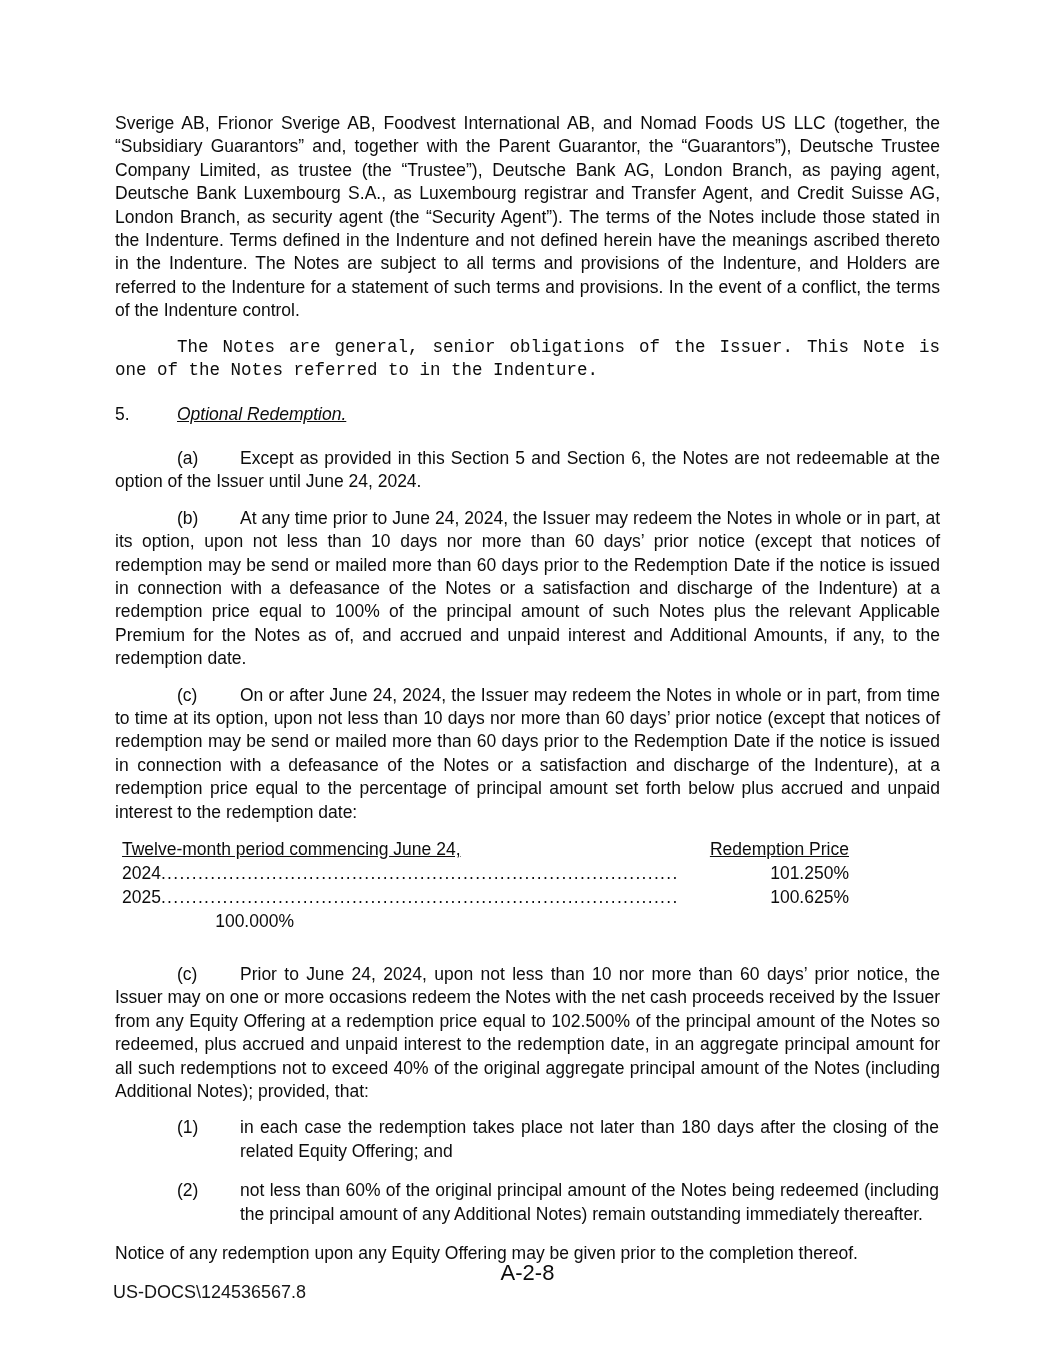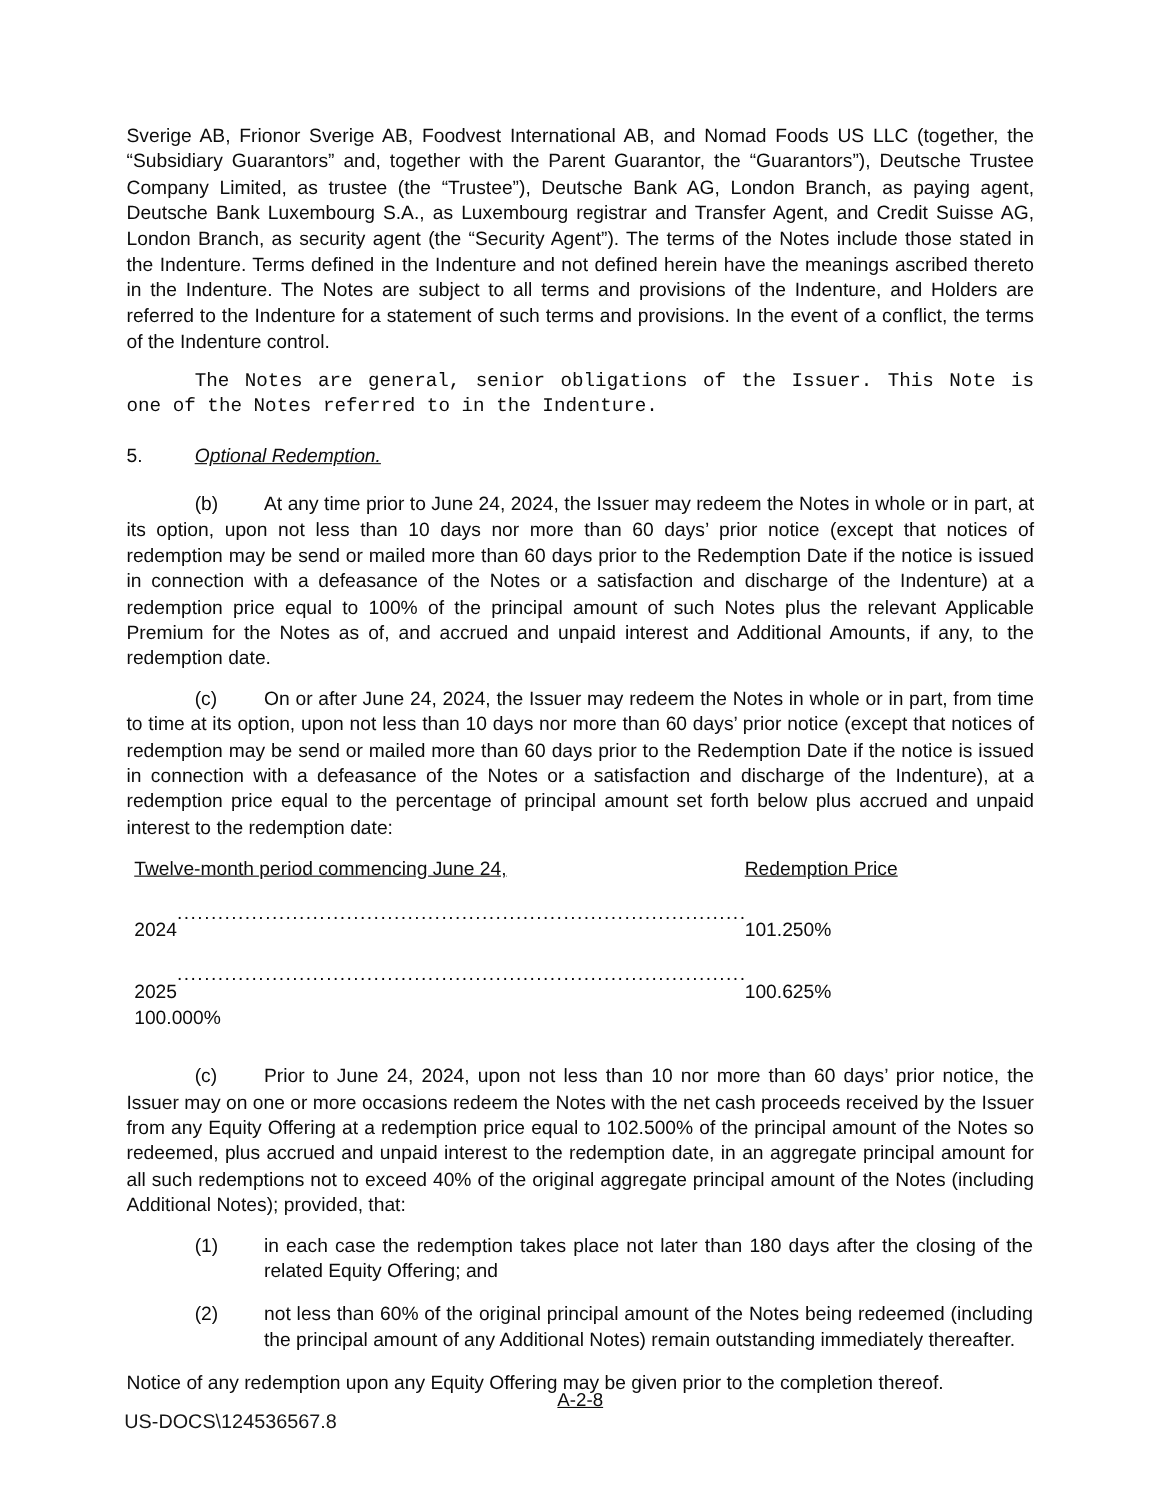--- a/index.html
+++ b/index.html
@@ -18,49 +18,50 @@
   p { margin: 0 0 13px 0; text-align: justify; }
   .indent-first { text-indent: 62px; font-family: Liberation Mono, monospace; }
   .lettered { text-indent: 62px; }
   .inline-label { display: inline-block; width: 63px; text-indent: 0; }
   .section-heading { margin: 21px 0 20px 0; text-align: left; }
   .sec-num { display: inline-block; width: 62px; }
   .sec-title { text-decoration: underline; font-style: italic; }
   .item { margin: 0 1px 16px 125px; text-indent: -63px; text-align: justify; }
   .red-table { margin: 3px 0 30px 7px; width: 727px; line-height: 24px; }
   .t-row { display: flex; align-items: baseline; }
-  .t-col1 { flex: 1; min-width: 0; display: flex; align-items: center; }
-  .t-col2 { flex: none; width: 172px; text-align: left; }
+  .t-col1 { flex: 1; min-width: 0; display: flex; align-items: flex-end; }
+  .t-col2 { flex: none; width: 172px; text-align: right; }
   .underlined { text-decoration: underline; }
-  .t-label { flex: none; margin-top: 32px; }
+  .t-label { flex: none; }
   .leader { flex: 1; overflow: hidden; white-space: nowrap; }
   .leader::after {
     content: "..................................................................................................................................................................................";
     letter-spacing: 1.3px;
   }
   .footer-page {
     position: absolute; left: 0; top: 1263px; width: 1055px;
-    text-align: center; font-size: 17px; line-height: 20px; text-decoration: underline;
+    text-align: center; font-size: 22px; line-height: 20px;
   }
   .footer-docid {
     position: absolute; left: 113px; top: 1285px;
     font-size: 18px; line-height: 15px; color: #161616;
   }
 </style>
 </head>
 <body>
 
 <div class="page">
 
   <p class="para">Sverige AB, Frionor Sverige AB, Foodvest International AB, and Nomad Foods US LLC (together, the “Subsidiary Guarantors” and, together with the Parent Guarantor, the “Guarantors”), Deutsche Trustee Company Limited, as trustee (the “Trustee”), Deutsche Bank AG, London Branch, as paying agent, Deutsche Bank Luxembourg S.A., as Luxembourg registrar and Transfer Agent, and Credit Suisse AG, London Branch, as security agent (the “Security Agent”). The terms of the Notes include those stated in the Indenture. Terms defined in the Indenture and not defined herein have the meanings ascribed thereto in the Indenture. The Notes are subject to all terms and provisions of the Indenture, and Holders are referred to the Indenture for a statement of such terms and provisions. In the event of a conflict, the terms of the Indenture control.</p>
 
   <p class="para indent-first">The Notes are general, senior obligations of the Issuer. This Note is one of the Notes referred to in the Indenture.</p>
 
   <p class="section-heading"><span class="sec-num">5.</span><span class="sec-title">Optional Redemption.</span></p>
 
+  <p class="para lettered"><span class="inline-label">(a)</span><span>Except as provided in this Section 5 and Section 6, the Notes are not redeemable at the option of the Issuer until June 24, 2024.</span></p>
 
   <p class="para lettered"><span class="inline-label">(b)</span><span>At any time prior to June 24, 2024, the Issuer may redeem the Notes in whole or in part, at its option, upon not less than 10 days nor more than 60 days’ prior notice (except that notices of redemption may be send or mailed more than 60 days prior to the Redemption Date if the notice is issued in connection with a defeasance of the Notes or a satisfaction and discharge of the Indenture) at a redemption price equal to 100% of the principal amount of such Notes plus the relevant Applicable Premium for the Notes as of, and accrued and unpaid interest and Additional Amounts, if any, to the redemption date.</span></p>
 
   <p class="para lettered"><span class="inline-label">(c)</span><span>On or after June 24, 2024, the Issuer may redeem the Notes in whole or in part, from time to time at its option, upon not less than 10 days nor more than 60 days’ prior notice (except that notices of redemption may be send or mailed more than 60 days prior to the Redemption Date if the notice is issued in connection with a defeasance of the Notes or a satisfaction and discharge of the Indenture), at a redemption price equal to the percentage of principal amount set forth below plus accrued and unpaid interest to the redemption date:</span></p>
 
   <div class="red-table">
     <div class="t-row">
       <div class="t-col1">
           <span class="underlined">Twelve-month period commencing June 24,</span>
         </div>

